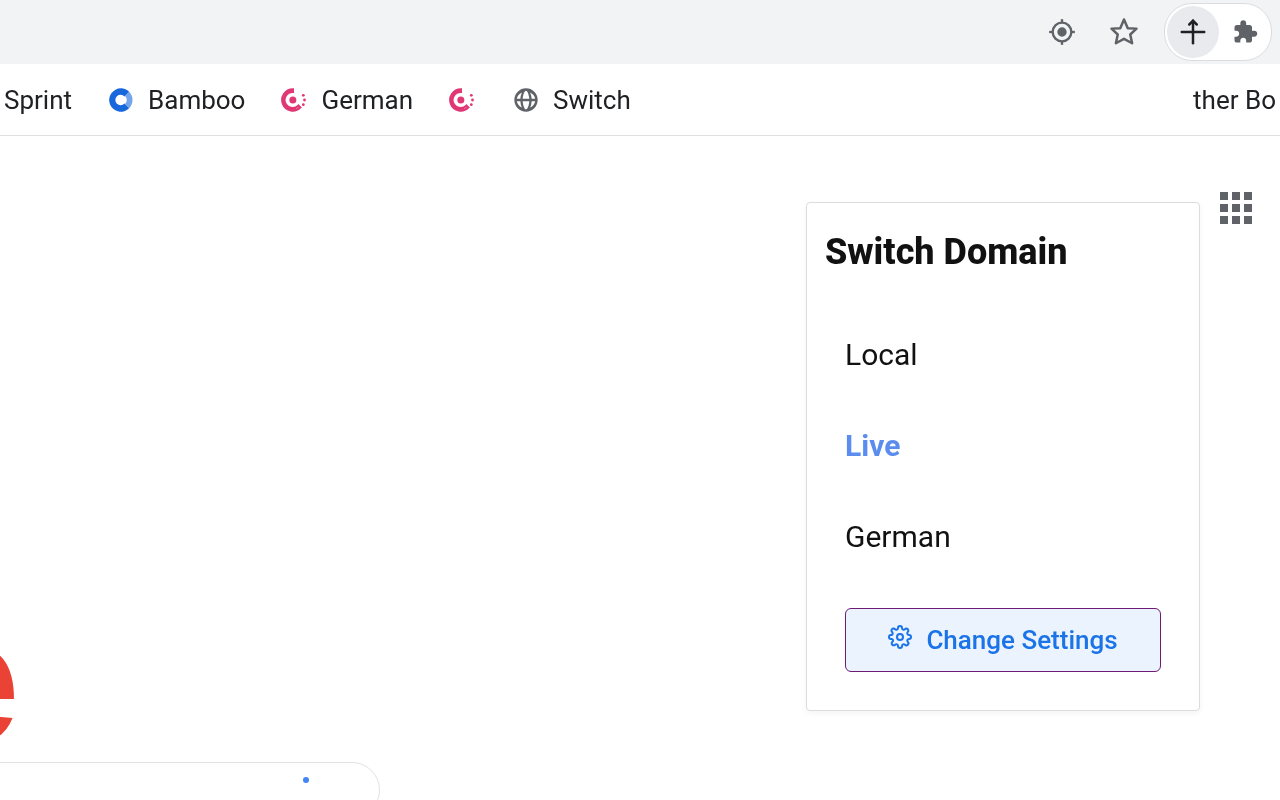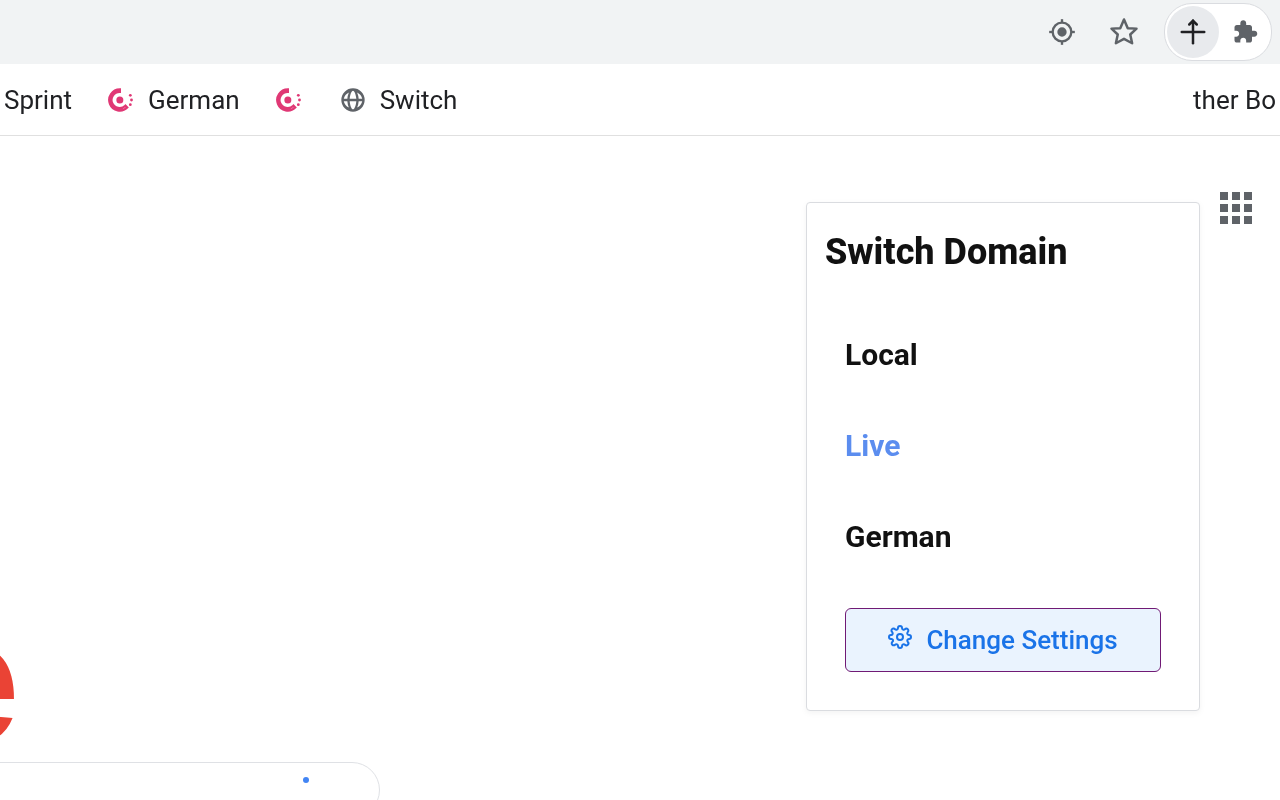--- a/index.html
+++ b/index.html
@@ -139,21 +139,21 @@
     }
     .domain-list {
       display: flex;
       flex-direction: column;
     }
     .domain-item {
       font-size: 30px;
       color: #111;
       padding: 28px 20px;
       cursor: pointer;
-      font-weight: 700;
+      font-weight: 400;
     }
     .domain-item.active {
       color: #5b8def;
       font-weight: 700;
     }
     .settings-btn {
       margin: 26px 20px 0 20px;
       display: flex;
       align-items: center;
       justify-content: center;
@@ -209,20 +209,29 @@
     </div>
   </div>
 </div>
 
 <div class="bookmarks-bar">
 
   <div class="bm-item">
     <span>Sprint</span>
   </div>
 
+  <div class="bm-item">
+    <span class="bm-icon">
+      <svg width="28" height="28" viewBox="0 0 24 24">
+          <path fill="#1868DB" d="M12 2a10 10 0 1 0 7 17l-4-4a4.5 4.5 0 1 1 0-6l4-4A9.9 9.9 0 0 0 12 2z"></path>
+          <path fill="#1868DB" d="M15.5 8.5 19 5a10 10 0 0 1 0 14l-3.5-3.5a5 5 0 0 0 0-7z" opacity=".6"></path>
+        </svg>
+    </span>
+    <span>Bamboo</span>
+  </div>
 
   <div class="bm-item">
     <span class="bm-icon">
       <svg width="28" height="28" viewBox="0 0 24 24">
           <circle cx="11" cy="12" r="3" fill="#e03875"></circle>
           <path d="M11 3a9 9 0 1 0 6.3 15.4l-1.5-1.5A7 7 0 1 1 11 5z" fill="none" stroke="#e03875" stroke-width="2"></path>
           <circle cx="20" cy="8" r="1.2" fill="#e03875"></circle>
           <circle cx="21" cy="12" r="1.2" fill="#e03875"></circle>
           <circle cx="20" cy="16" r="1.2" fill="#e03875"></circle>
         </svg>

